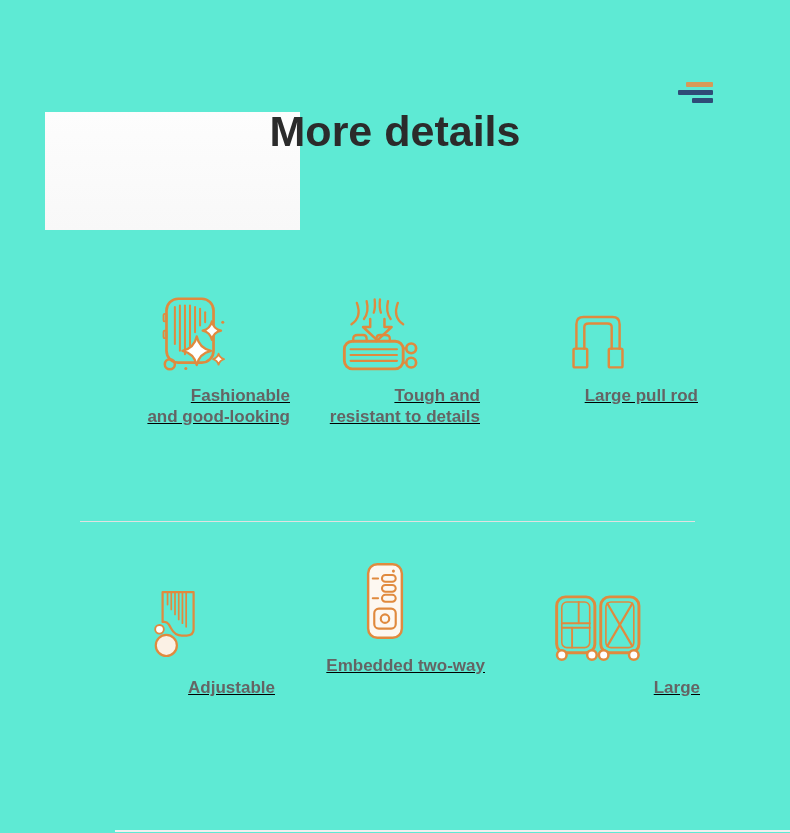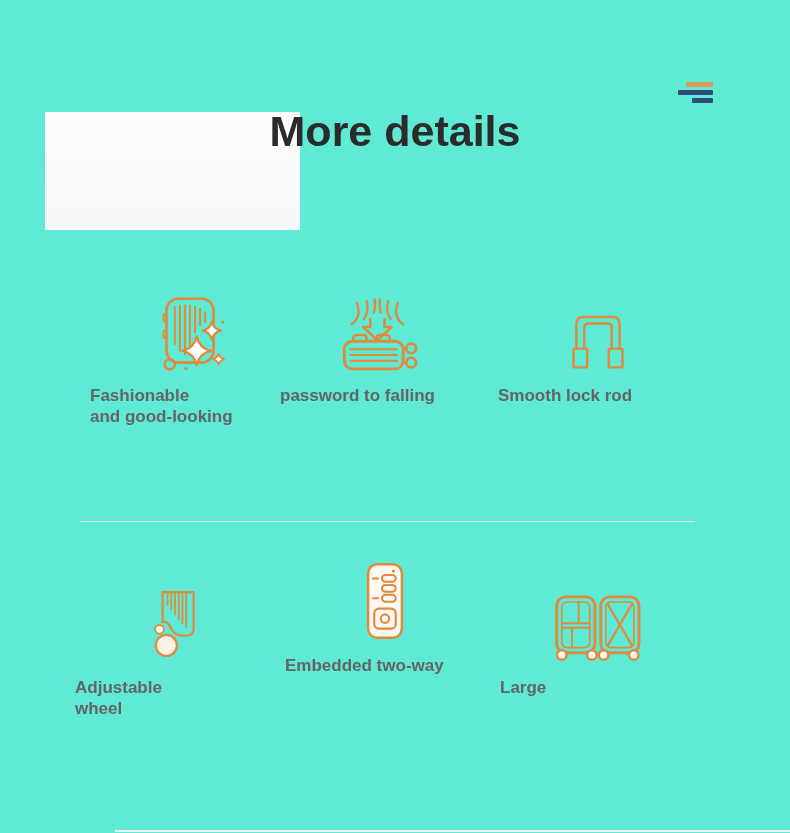--- a/index.html
+++ b/index.html
@@ -20,21 +20,21 @@
   .title{
     position:absolute;top:106px;left:0;width:100%;text-align:center;
     font-size:43px;font-weight:700;color:#2b2b2b;letter-spacing:0px;line-height:1.2;
   }
   
   .ghost{
     position:absolute;left:45px;top:112px;width:255px;height:118px;
     background:linear-gradient(#fdfdfd,#f8f8f8);
   }
   
-  .feature{position:absolute;width:200px;text-align:left;}
+  .feature{position:absolute;width:200px;text-align:right;text-decoration:underline;}
   .icon-box{height:88px;display:flex;align-items:flex-end;justify-content:center;}
   .row2 .icon-box{height:80px;}
   .label{margin-top:9px;font-size:17px;line-height:21px;font-weight:700;color:#646464;}
   .row2 .label{margin-top:14px;}
   .label span{display:block;}
   .f1{left:90px;top:288px;}
   .f2{left:280px;top:288px;}
   .f3{left:498px;top:288px;}
   .f4{left:75px;top:583px;}
   .f5{left:285px;top:561px;}
@@ -110,37 +110,38 @@
           <line x1="17" y1="68.5" x2="69" y2="68.5"></line>
           <line x1="17" y1="75" x2="69" y2="75"></line>
         </g>
         <line class="st" x1="76" y1="61" x2="79" y2="61" stroke-width="2.4"></line>
         <line class="st" x1="76" y1="77" x2="79" y2="77" stroke-width="2.4"></line>
         <circle class="st" cx="85" cy="61" r="5.5" stroke-width="3"></circle>
         <circle class="st" cx="85" cy="77" r="5.5" stroke-width="3"></circle>
       </svg>
     </div>
     <div class="label">
-      <span>password to falling</span>
+      <span>Tough and</span>
+      <span>resistant to details</span>
     </div>
   </div>
 
   <div class="feature f3">
     <div class="icon-box">
       <svg width="72" height="72" viewBox="0 0 100 100">
         <g class="st" stroke-width="3.4">
           <path d="M20 62 L20 28 Q20 18 30 18 L70 18 Q80 18 80 28 L80 62"></path>
           <path d="M31 62 L31 32 Q31 27 37 27 L63 27 Q69 27 69 32 L69 62"></path>
           <rect x="16" y="62" width="19" height="26" rx="2"></rect>
           <rect x="65" y="62" width="19" height="26" rx="2"></rect>
         </g>
       </svg>
     </div>
     <div class="label">
-      <span>Smooth lock rod</span>
+      <span>Large pull rod</span>
     </div>
   </div>
 
   <div class="divider"></div>
 
   <div class="feature row2 f4">
     <div class="icon-box">
       <svg width="62" height="76" viewBox="0 0 100 122">
         <path class="st" d="M30 8 H80 V68 Q80 78 69 78 H61 Q50 78 44 67 L40 60 Q37 56 33 56 L30 56 Z" stroke-width="3.6"></path>
         <g class="st" stroke-width="2.8">
@@ -150,21 +151,20 @@
           <line x1="56" y1="8" x2="56" y2="52"></line>
           <line x1="62" y1="8" x2="62" y2="58"></line>
           <line x1="68" y1="8" x2="68" y2="64"></line>
         </g>
         <circle cx="25" cy="68" r="7" fill="#ffffff" stroke="#E08A3E" stroke-width="3"></circle>
         <circle cx="36" cy="94" r="17" fill="#FBF1E5" stroke="#E08A3E" stroke-width="3.6"></circle>
       </svg>
     </div>
     <div class="label">
       <span>Adjustable</span>
-      <span>wheel</span>
     </div>
   </div>
 
   <div class="feature row2 f5">
     <div class="icon-box">
       <svg width="46" height="80" viewBox="0 0 60 104">
         <rect x="8" y="4" width="44" height="96" rx="12" fill="#FDF8F1" stroke="#E08A3E" stroke-width="3.2"></rect>
         <circle cx="41" cy="13" r="2" fill="#E08A3E"></circle>
         <g class="st" stroke-width="2.6">
           <rect x="26" y="18" width="18" height="9" rx="4.5"></rect>

